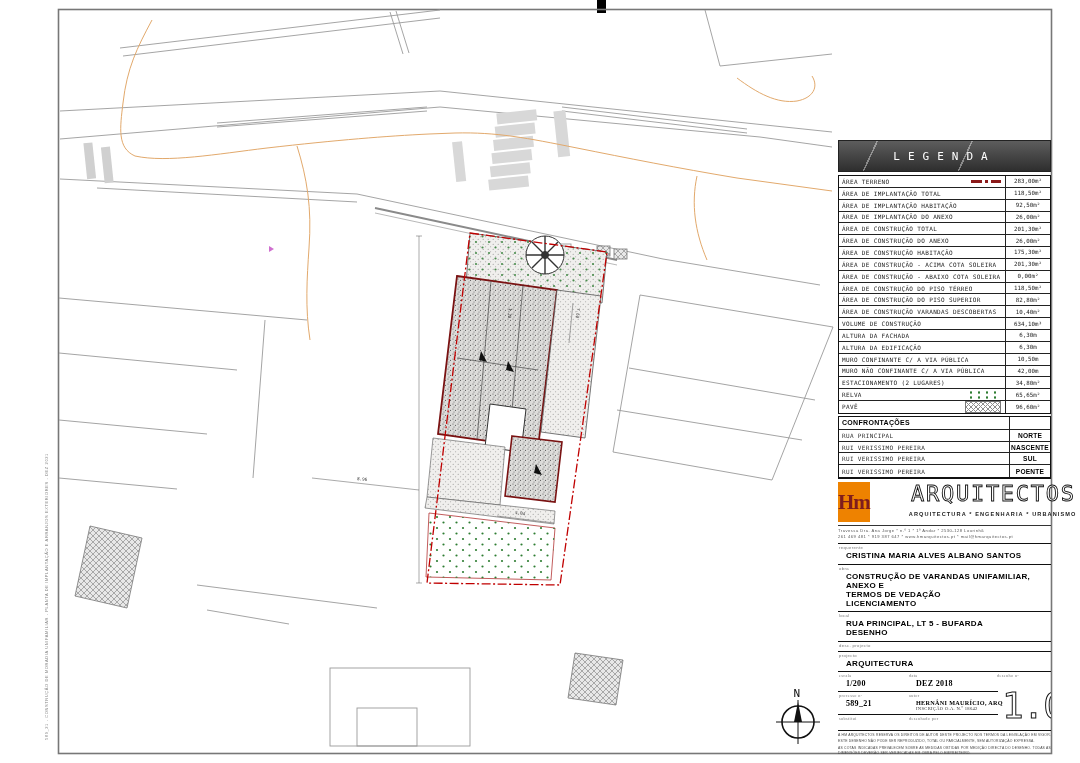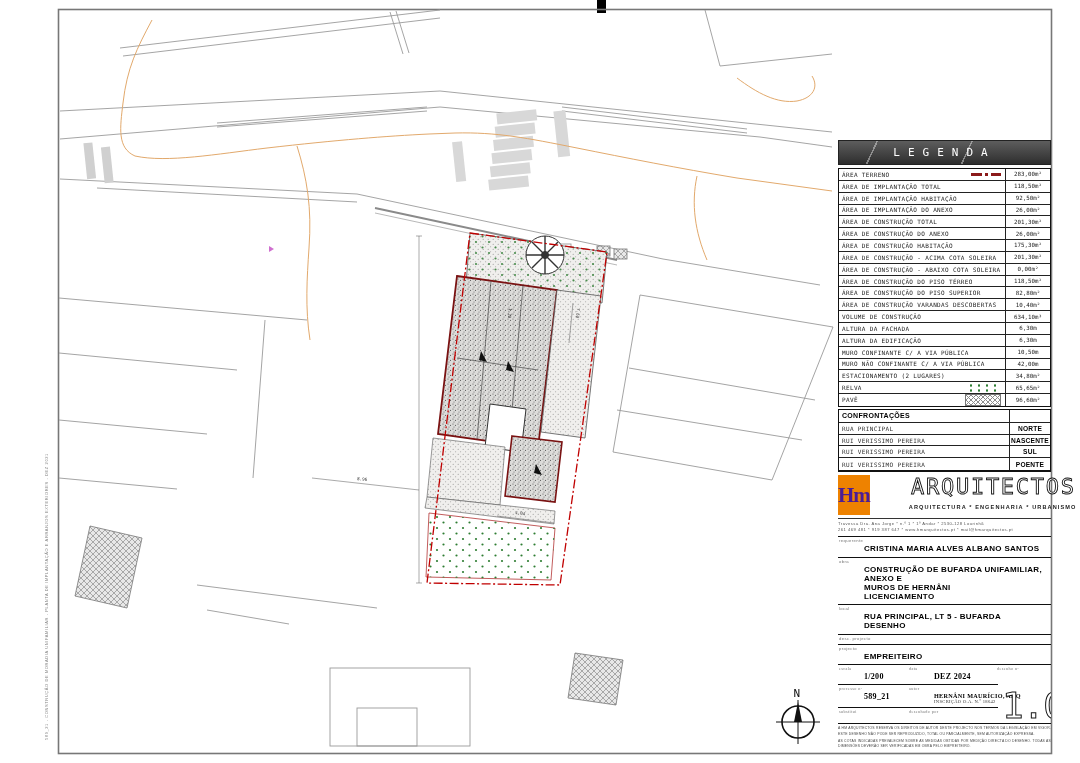--- a/index.html
+++ b/index.html
@@ -1,21 +1,21 @@
 <!DOCTYPE html>
 <html><head>
 <meta charset="utf-8">
 <style>
   html,body{margin:0;padding:0;background:#fff;}
   #stage{position:relative;width:1080px;height:763px;background:#fff;overflow:hidden;
          font-family:"Liberation Sans",sans-serif;}
   svg text{font-family:"DejaVu Sans Mono",monospace;}
   
   #panel{position:absolute;left:838px;top:140px;width:213px;color:#111;}
-  .lheader{height:25px;background:linear-gradient(180deg,#5d5d5d,#2e2e2e);
+  .lheader{height:32px;background:linear-gradient(180deg,#5d5d5d,#2e2e2e);
            position:relative;overflow:hidden;border:1px solid #222;box-sizing:border-box;
            display:flex;align-items:center;justify-content:center;}
   .lheader::before{content:"";position:absolute;inset:0;
       background:repeating-linear-gradient(115deg,transparent 0 34px,rgba(255,255,255,.4) 34px 35.5px,transparent 35.5px 86px);}
   .lheader span{color:#fff;font-size:11px;letter-spacing:8px;font-family:"DejaVu Sans Mono",monospace;position:relative;}
   .ltable{margin-top:3px;border:1.4px solid #111;box-sizing:border-box;background:#fff;}
   .lrow{display:flex;height:11.85px;border-bottom:.8px solid #222;box-sizing:border-box;align-items:center;}
   .lrow:last-child{border-bottom:none;}
   .ll{flex:1;font-family:"DejaVu Sans Mono",monospace;font-size:6px;letter-spacing:.35px;
       color:#222;padding-left:3px;white-space:nowrap;overflow:hidden;}
@@ -33,30 +33,30 @@
   .crow{display:flex;height:11.8px;border-bottom:.8px solid #222;box-sizing:border-box;align-items:center;}
   .crow:last-child{border-bottom:none;}
   .chead{height:13px;}
   .chead .cl{font-family:"Liberation Sans",sans-serif;font-weight:bold;font-size:7px;letter-spacing:.3px;color:#000;}
   .cl{flex:1;font-family:"DejaVu Sans Mono",monospace;font-size:6px;letter-spacing:.35px;color:#333;padding-left:3px;white-space:nowrap;}
   .cv{width:40px;border-left:.8px solid #222;align-self:stretch;display:flex;align-items:center;justify-content:center;
       font-weight:bold;font-size:6.6px;color:#000;letter-spacing:.2px;}
   
   #firm{margin-top:3px;position:relative;}
   .logo-row{display:flex;align-items:flex-start;}
-  .hm-box{width:36px;height:40px;background:#ee8200;color:#4c1d95;font-weight:bold;font-size:21px;
+  .hm-box{width:36px;height:40px;background:#ee8200;color:#7f1d1d;font-weight:bold;font-size:21px;
           display:flex;align-items:center;justify-content:center;letter-spacing:-1px;
           font-family:"Liberation Serif",serif;}
   .arq-wrap{flex:1;padding-left:4px;margin-left:35px;}
   .tagline{font-size:5.6px;font-weight:bold;letter-spacing:1.1px;color:#222;margin-top:1px;}
   .addr{border-top:.8px solid #333;margin-top:3px;padding-top:2px;font-size:4.1px;color:#555;
         letter-spacing:.5px;line-height:1.5;white-space:nowrap;overflow:hidden;}
   .sep{border-top:1.8px solid #111;margin-top:3px;}
   .flabel{font-size:4.2px;color:#777;letter-spacing:.4px;margin:1px 0 1px 1px;}
-  .fval{font-weight:bold;font-size:8px;color:#000;letter-spacing:.3px;margin-left:26px;line-height:1.15;}
+  .fval{font-weight:bold;font-size:8px;color:#000;letter-spacing:.3px;margin-left:8px;line-height:1.15;}
   .fval.small{font-size:6.2px;font-weight:bold;}
   .fval .sub{display:block;font-size:4.6px;font-weight:normal;color:#333;letter-spacing:.3px;}
   .cols{display:flex;}
   .cols>div{flex:none;font-family:Liberation Serif, serif;}
   #dnum{position:absolute;right:0;top:543px;width:50px;height:42px;}
   
   #topTick{position:absolute;left:597px;top:0;width:9px;height:13px;background:#000;}
   #stamp{position:absolute;left:44px;top:740px;transform:rotate(-90deg);transform-origin:0 0;
          font-size:4px;color:#888;letter-spacing:.6px;white-space:nowrap;}
   .disc{font-size:3.4px;color:#444;line-height:1.55;text-align:justify;margin-top:2px;letter-spacing:.2px;}
@@ -340,48 +340,48 @@
       </div>
     </div>
 
     <div class="sep"></div>
     <div class="flabel">requerente</div>
     <div class="fval">CRISTINA MARIA ALVES ALBANO SANTOS</div>
 
     <div class="sep"></div>
     <div class="flabel">obra</div>
     <div class="fval">
-      <span>CONSTRUÇÃO DE BUFARDA UNIFAMILIAR, ANEXO E</span><br>
-      <span>MUROS DE HERNÂNI</span><br>
+      <span>CONSTRUÇÃO DE VARANDAS UNIFAMILIAR, ANEXO E</span><br>
+      <span>TERMOS DE VEDAÇÃO</span><br>
       <span>LICENCIAMENTO</span>
     </div>
 
     <div class="sep"></div>
     <div class="flabel">local</div>
     <div class="fval">
       <span>RUA PRINCIPAL, LT 5 - BUFARDA</span><br>
       <span>DESENHO</span>
     </div>
 
     <div class="sep"></div>
     <div class="flabel">desc. projecto</div>
 
     <div class="sep"></div>
     <div class="flabel">projecto</div>
-    <div class="fval">EMPREITEIRO</div>
+    <div class="fval">ARQUITECTURA</div>
 
     <div class="sep"></div>
     <div class="cols">
       <div style="width:70px">
         <div class="flabel">escala</div>
         <div class="fval">1/200</div>
       </div>
       <div style="width:88px">
         <div class="flabel">data</div>
-        <div class="fval">DEZ 2024</div>
+        <div class="fval">DEZ 2018</div>
       </div>
       <div style="flex:1">
         <div class="flabel">desenho nº</div>
       </div>
     </div>
 
     <div class="sep" style="width:160px"></div>
     <div class="cols">
       <div style="width:70px">
         <div class="flabel">processo nº</div>

